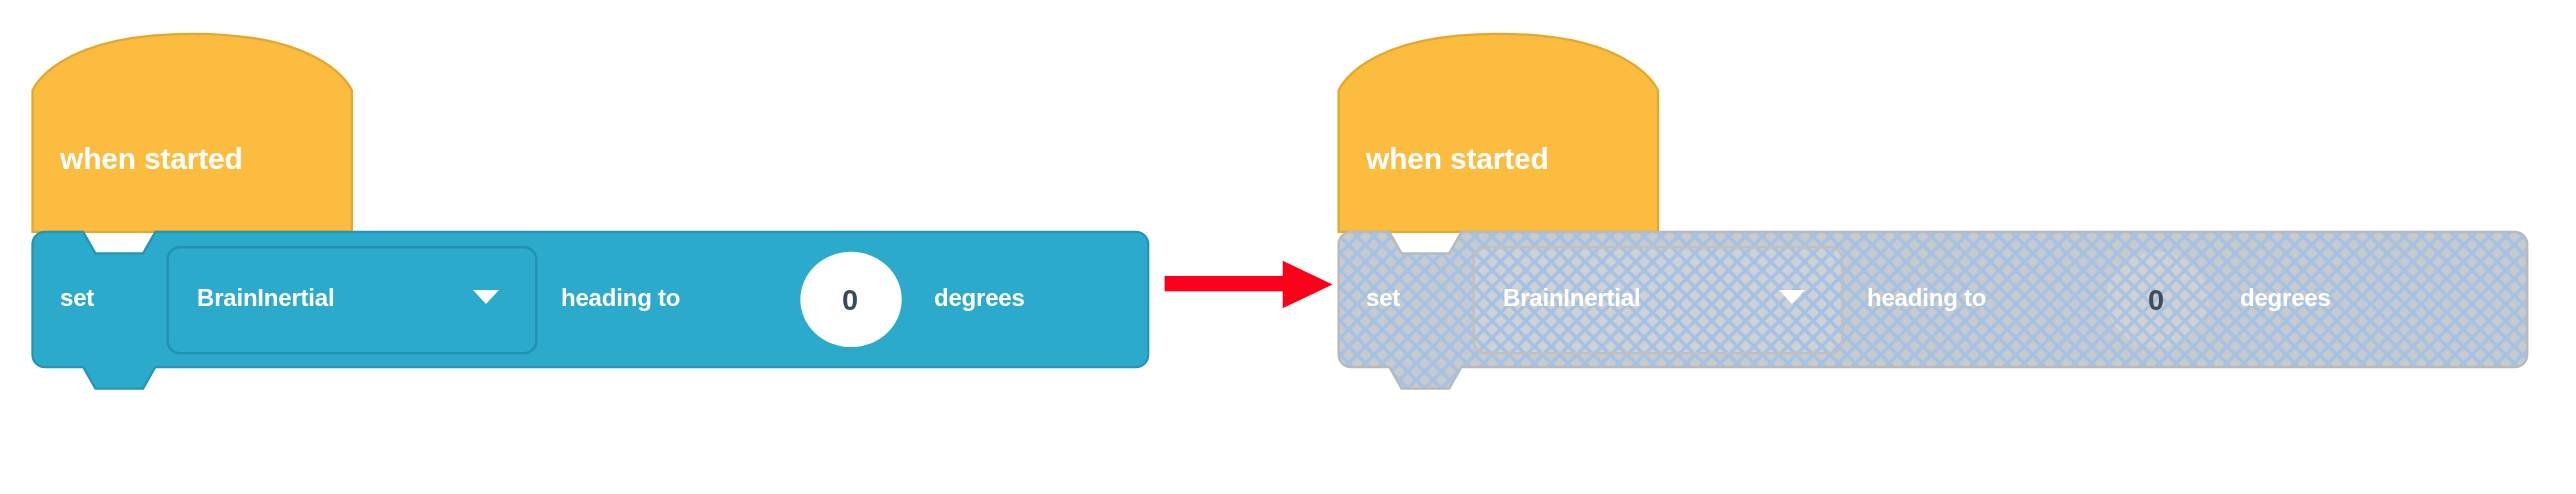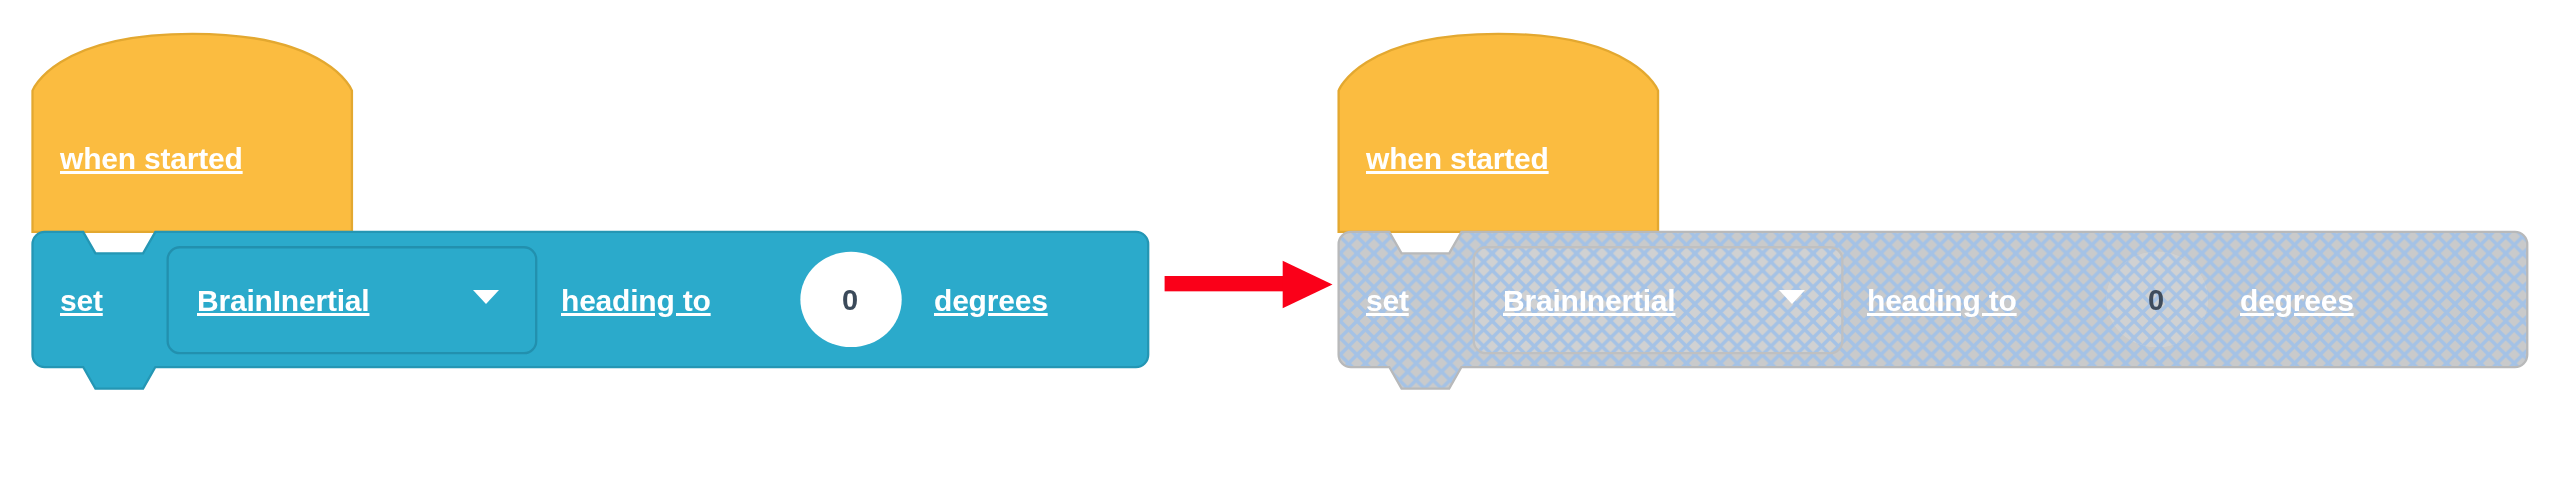--- a/index.html
+++ b/index.html
@@ -19,24 +19,23 @@
   .blockart{position:absolute;top:0;left:0;overflow:visible;}
 
   
   .blabel{
     position:absolute;
     color:#ffffff;
     font-weight:bold;
     white-space:nowrap;
     line-height:1;
     letter-spacing:-0.2px;
-    text-decoration:underline;
   }
   .blabel.hat{font-size:30px;}
-  .blabel.stmt{font-size:30px;}
+  .blabel.stmt{font-size:24px;}
   .numval{
     position:absolute;
     color:#3b4a5a;
     font-weight:bold;
     font-size:29px;
     white-space:nowrap;
     line-height:1;
   }
   .numval.ghost{color:#3f4c5c;}
   .caret{

